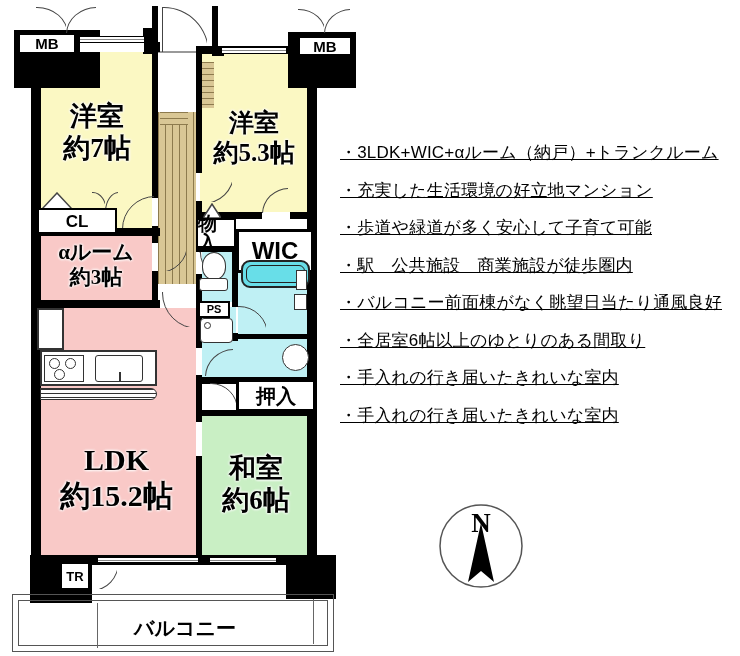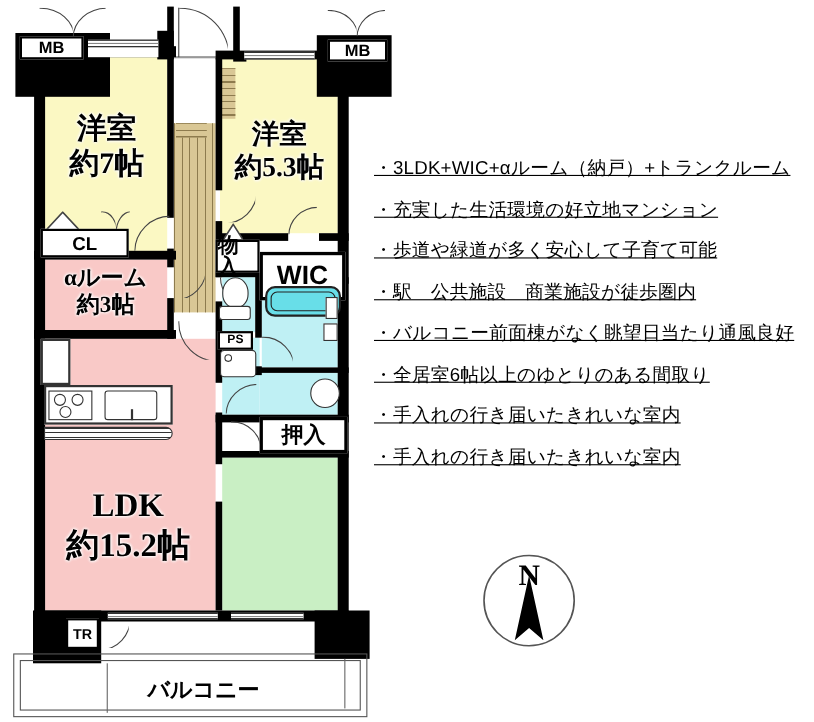--- a/index.html
+++ b/index.html
@@ -196,20 +196,24 @@
     <div>約5.3帖</div>
   </div>
   <div class="rlabel" style="left:35px;top:240px;width:122px;font-size:21px;">
     <div>αルーム</div>
     <div>約3帖</div>
   </div>
   <div class="rlabel" style="left:35px;top:442px;width:163px;font-size:30px;">
     <div>LDK</div>
     <div>約15.2帖</div>
   </div>
+  <div class="rlabel" style="left:200px;top:452px;width:112px;font-size:27px;">
+    <div>和室</div>
+    <div>約6帖</div>
+  </div>
   <div class="rlabel" style="left:60px;top:616px;width:250px;font-size:20px;font-weight:600;text-shadow:none;">バルコニー</div>
 
   <ul class="features">
     <li>・3LDK+WIC+αルーム（納戸）+トランクルーム</li>
     <li>・充実した生活環境の好立地マンション</li>
     <li>・歩道や緑道が多く安心して子育て可能</li>
     <li>・駅　公共施設　商業施設が徒歩圏内</li>
     <li>・バルコニー前面棟がなく眺望日当たり通風良好</li>
     <li>・全居室6帖以上のゆとりのある間取り</li>
     <li>・手入れの行き届いたきれいな室内</li>

